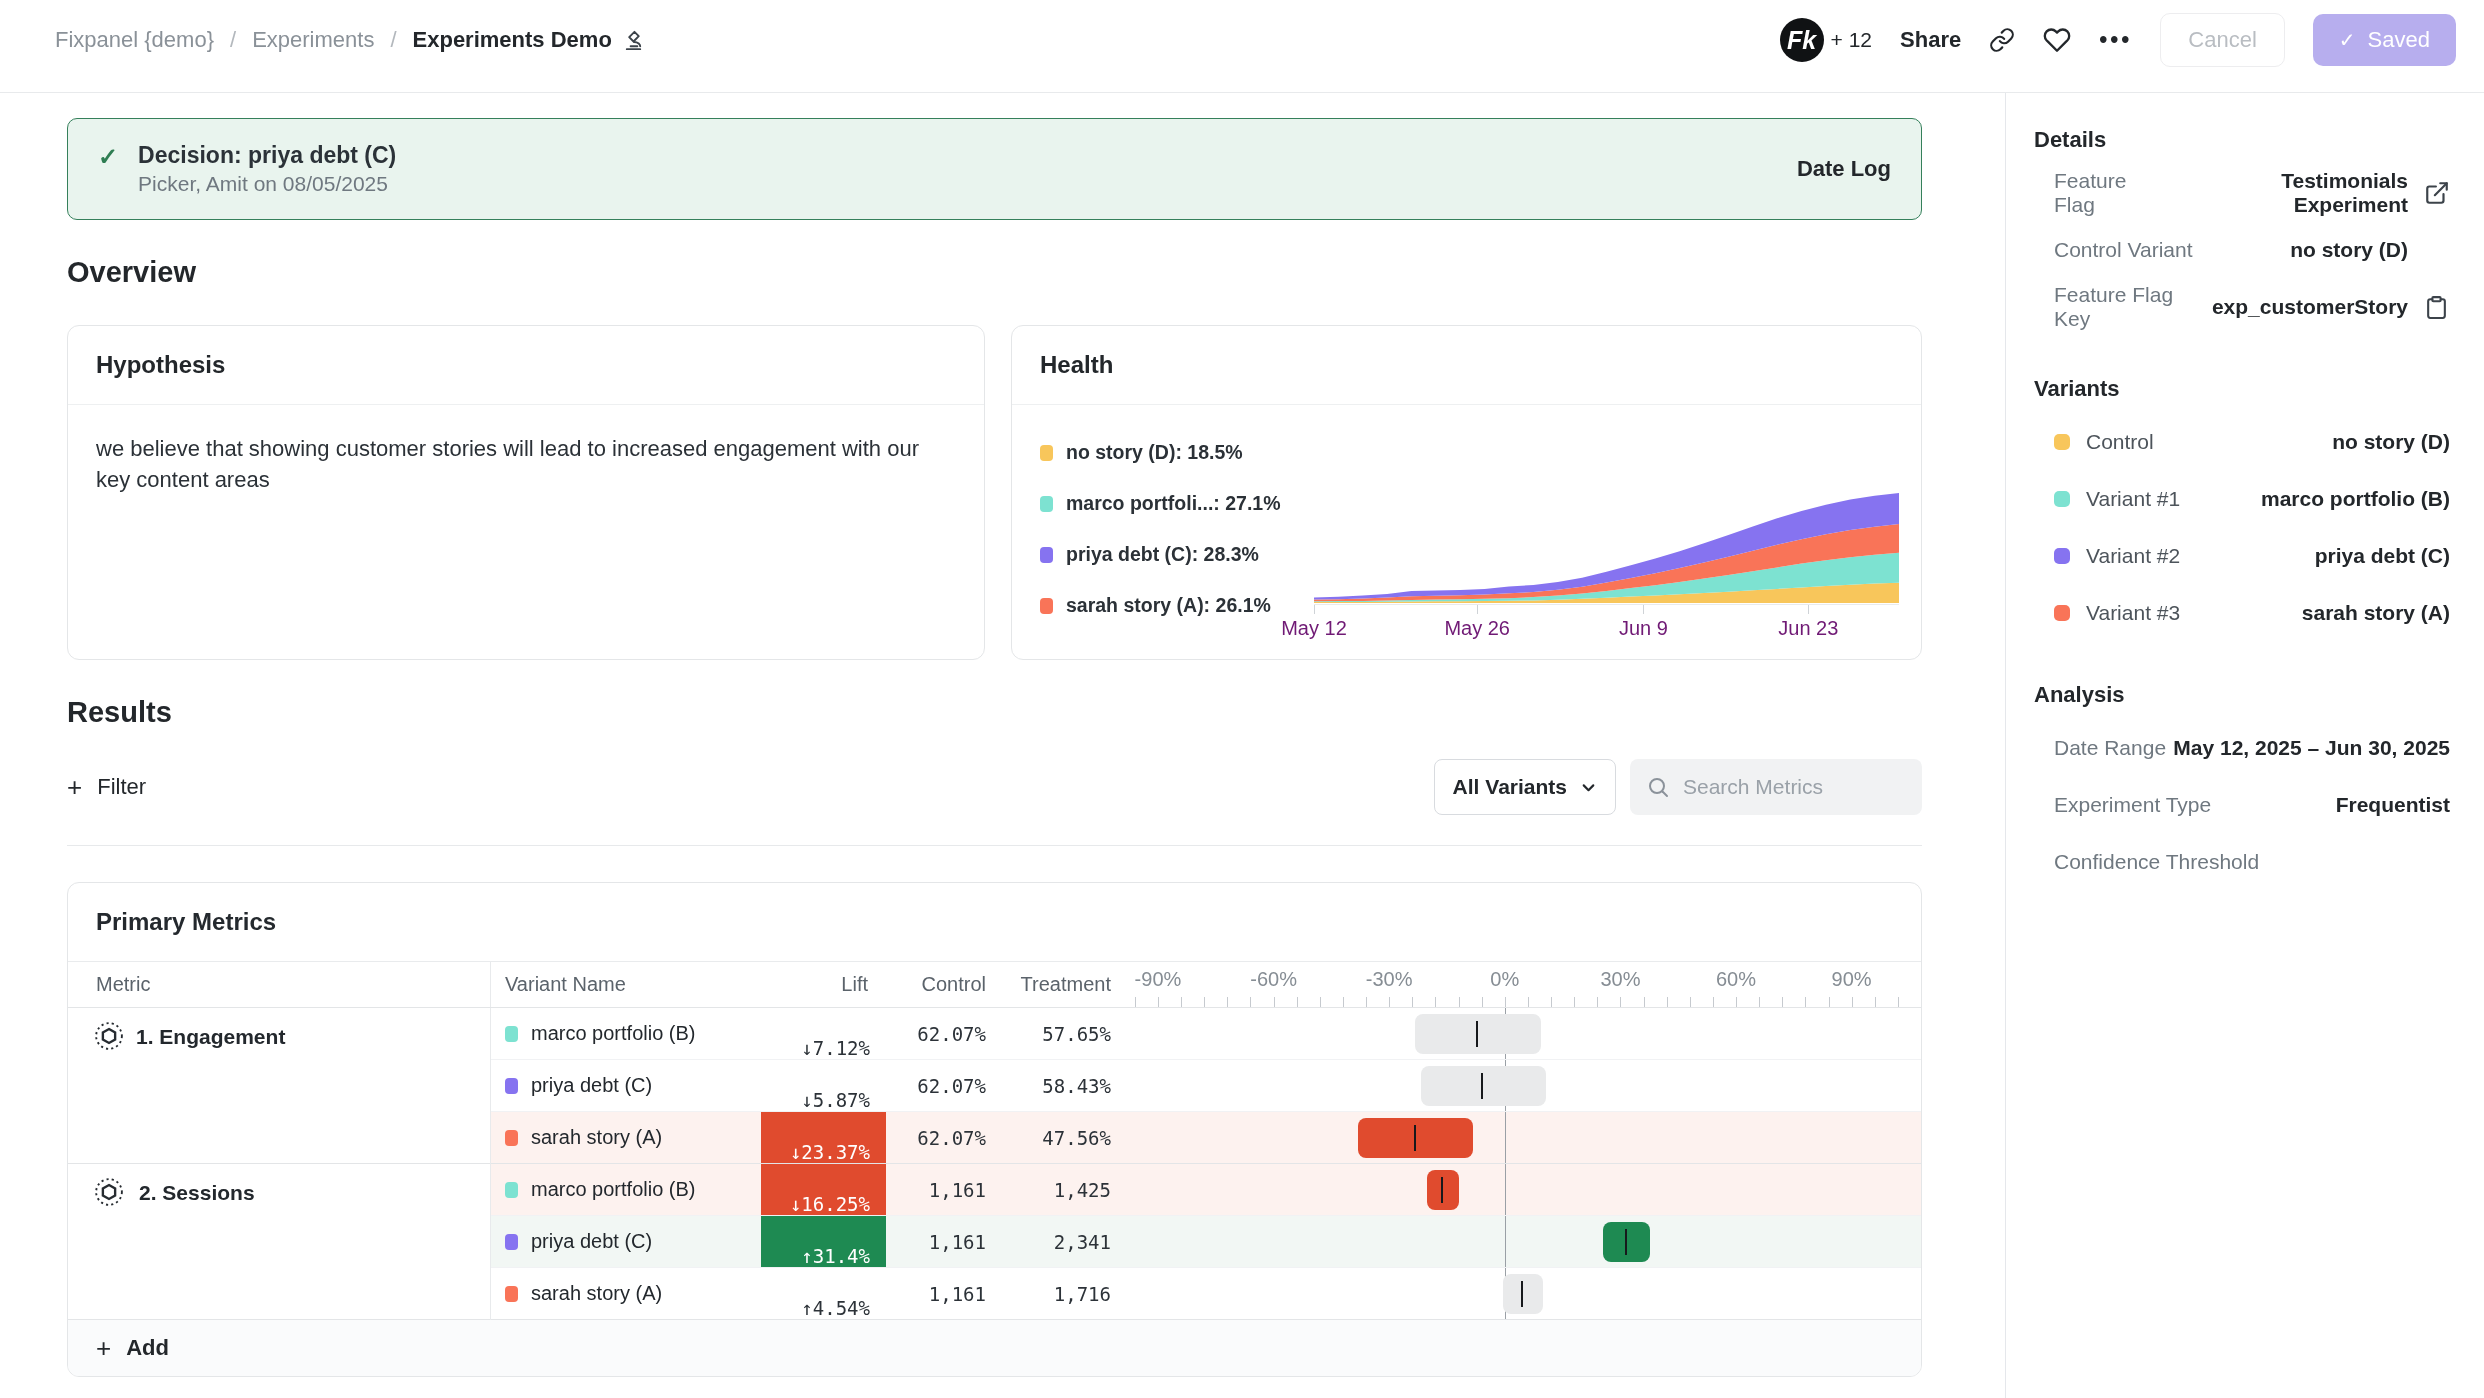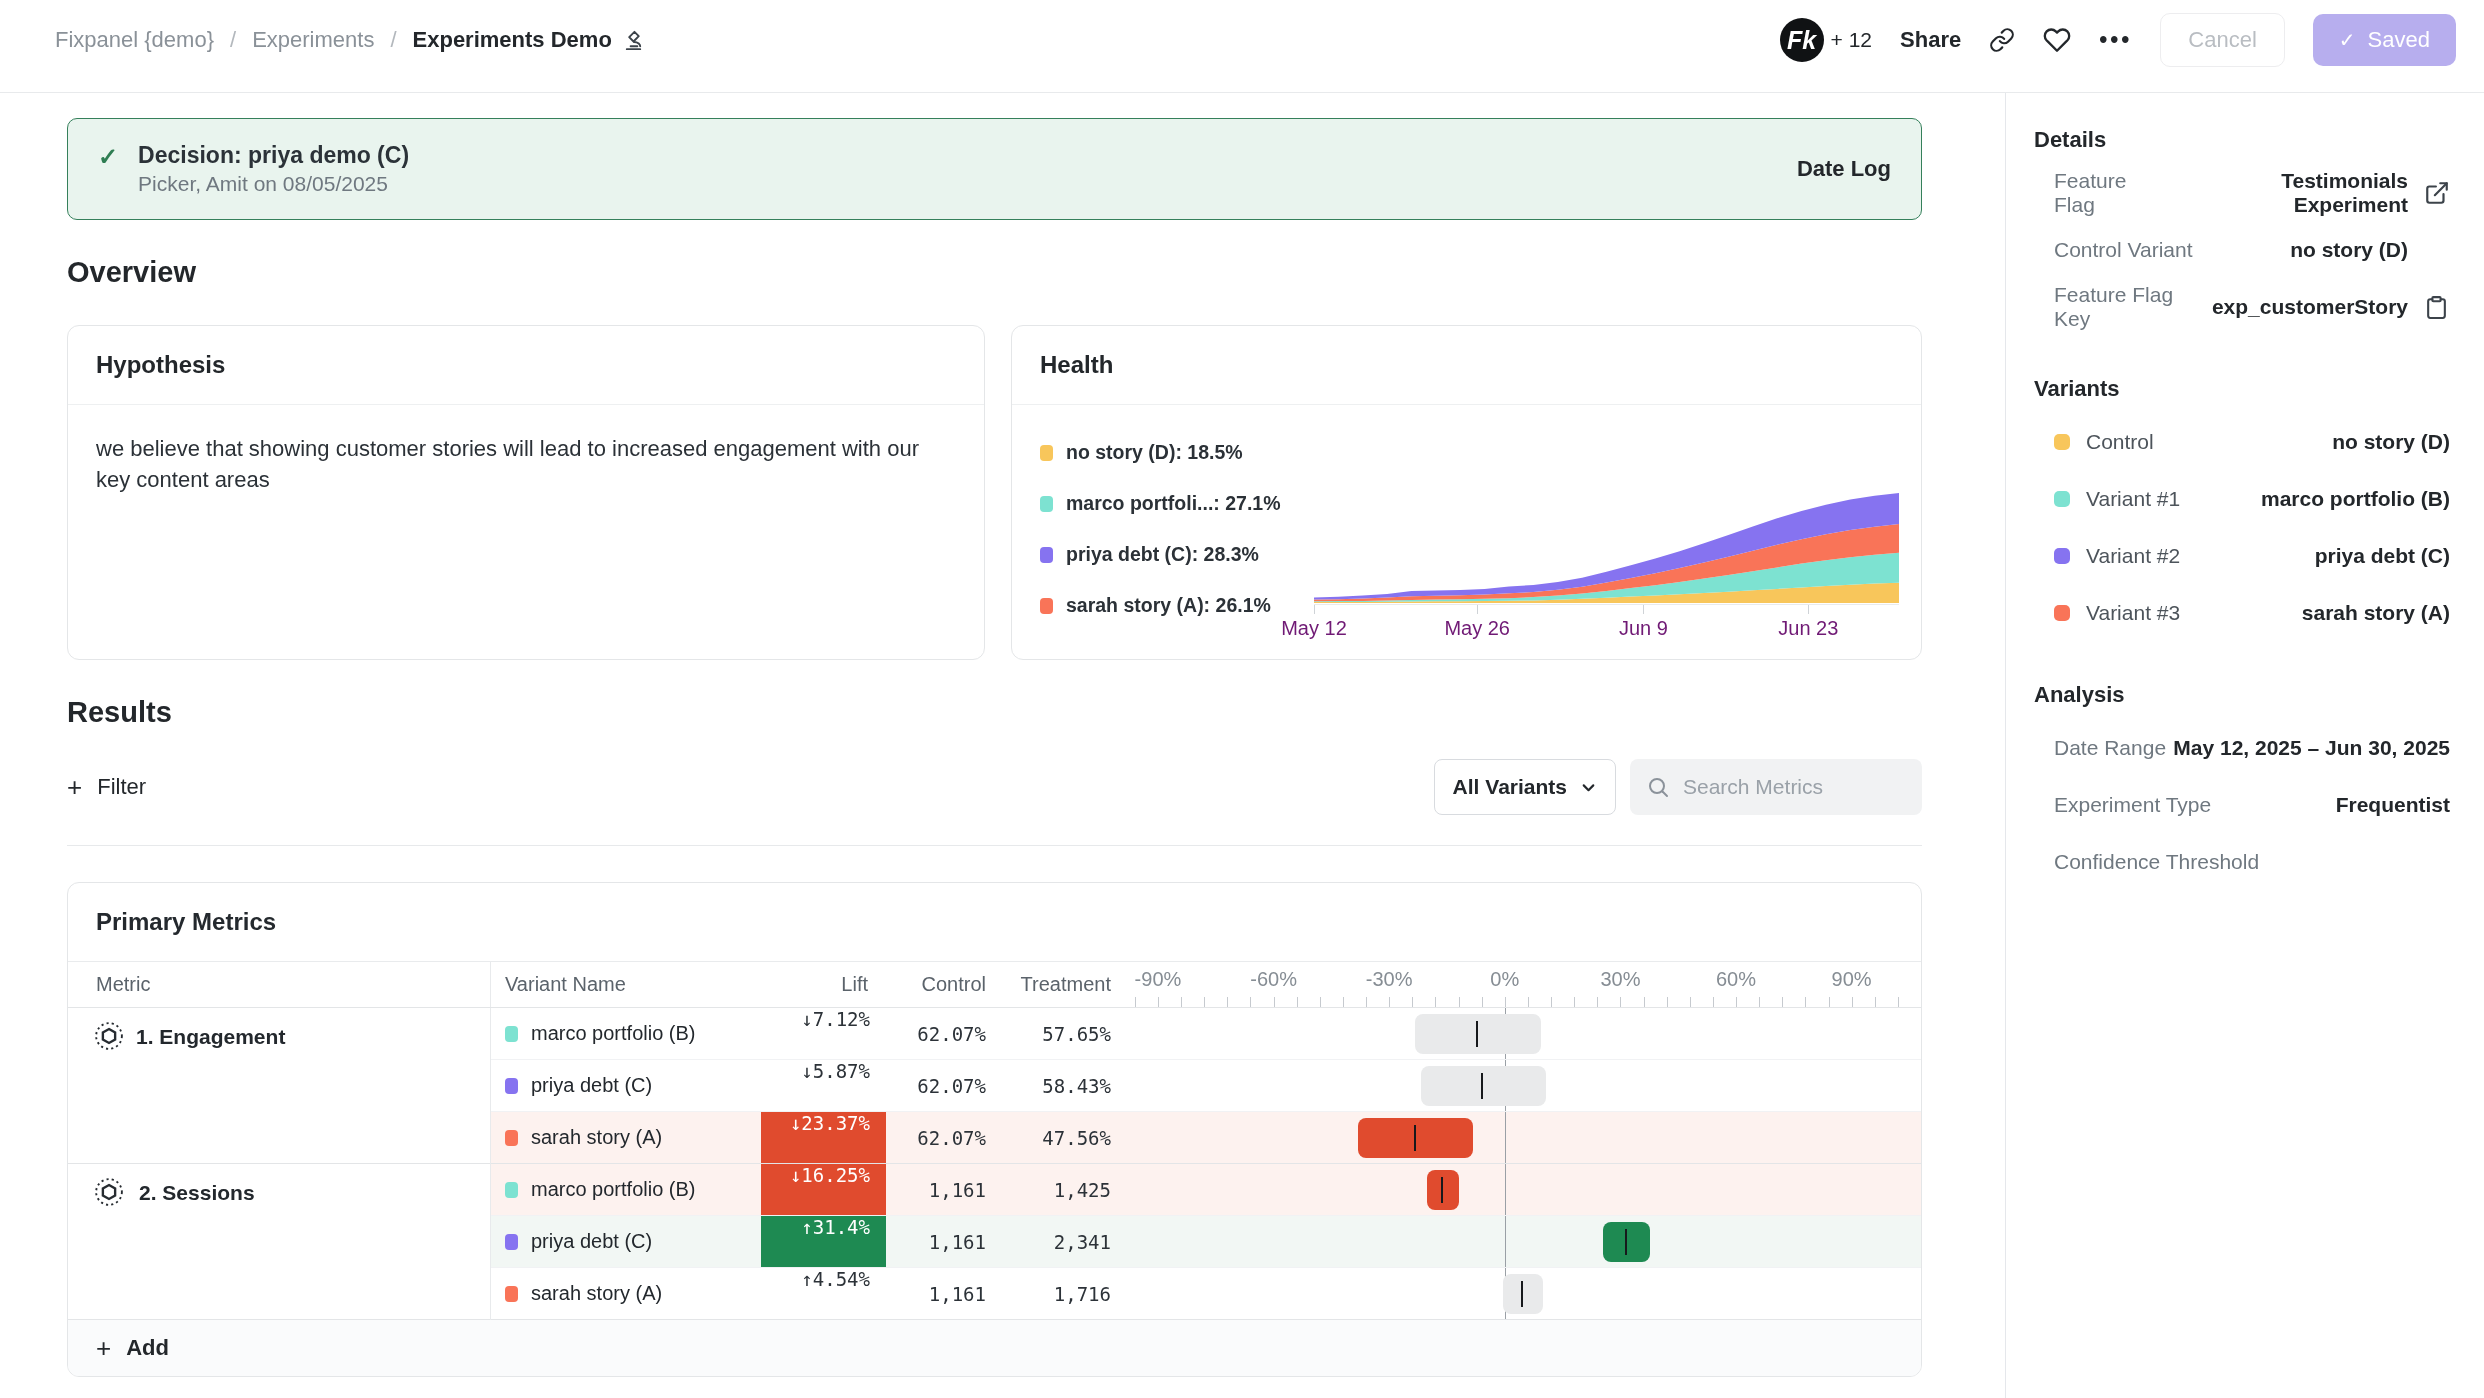--- a/index.html
+++ b/index.html
@@ -92,21 +92,21 @@
   .m-body{display:flex}
   .m-left{width:423px;border-right:1px solid #e8eaec}
   .m-group{height:156px;border-bottom:1px solid #e3e5e7;padding:13px 0 0 26px;display:flex;gap:15px;align-items:flex-start}
   .m-group-label{font-size:21px;font-weight:600;color:#23282d;margin-top:4px}
   .m-rows{flex:1}
   .m-row{display:flex;height:52px;align-items:center;border-bottom:1px solid #f1f2f4}
   .m-row.grp-end{border-bottom:1px solid #e3e5e7}
   .v-name{width:270px;padding-left:14px;display:flex;align-items:center;gap:13px;font-size:20px;color:#23282d}
   .swatch{width:13px;height:16px;border-radius:4px;flex:none}
   .num{font-family:"DejaVu Sans Mono",monospace;font-size:19px;color:#2c3238}
-  .lift-cell{width:125px;height:100%;display:flex;align-items:flex-start;justify-content:flex-end;padding-right:16px}
+  .lift-cell{width:125px;height:100%;display:flex;align-items:flex-end;justify-content:flex-end;padding-right:16px}
   .lift-cell.negative{background:#e04b2e}.lift-cell.positive{background:#1e8a52}
   .lift-cell.negative .num,.lift-cell.positive .num{color:#fff}
   .cell-control{width:120px;text-align:right;padding-right:20px}
   .cell-treat{width:125px;text-align:right;padding-right:20px}
   .chart-cell{flex:1;position:relative;height:100%}
   .zline{position:absolute;top:0;bottom:0;width:1px;background:#9aa0a6}
   .cibar{position:absolute;top:6px;height:40px;border-radius:8px;background:#e9eaeb}
   .cibar.negative{background:#e04b2e}.cibar.positive{background:#1e8a52}
   .cimark{position:absolute;top:13px;height:26px;width:2px;background:#17191c}
   .m-foot{background:#fafbfc;height:56px;display:flex;align-items:center;gap:15px;
@@ -170,21 +170,21 @@
     </button>
   </div>
 </header>
 
 <div class="layout">
 <main>
 
   <section class="banner">
     <span class="banner-check">✓</span>
     <div>
-      <div class="banner-title">Decision: priya demo (C)</div>
+      <div class="banner-title">Decision: priya debt (C)</div>
       <div class="banner-meta">Picker, Amit on 08/05/2025</div>
     </div>
     <button class="editlog">Date Log</button>
   </section>
 
   <h2 class="section">Overview</h2>
 
   <div class="cards">
     <section class="card hyp">
       <div class="card-h">Hypothesis</div>

